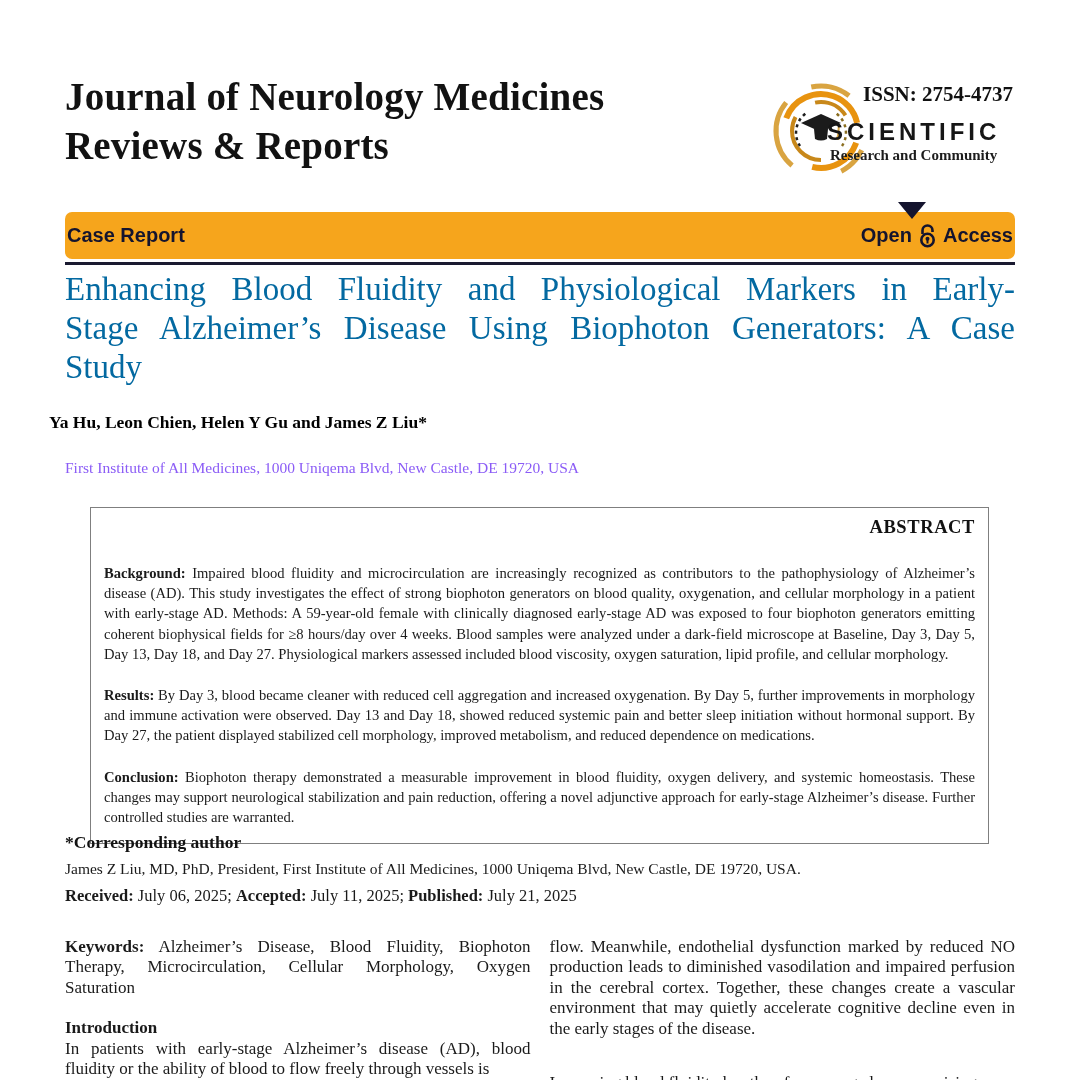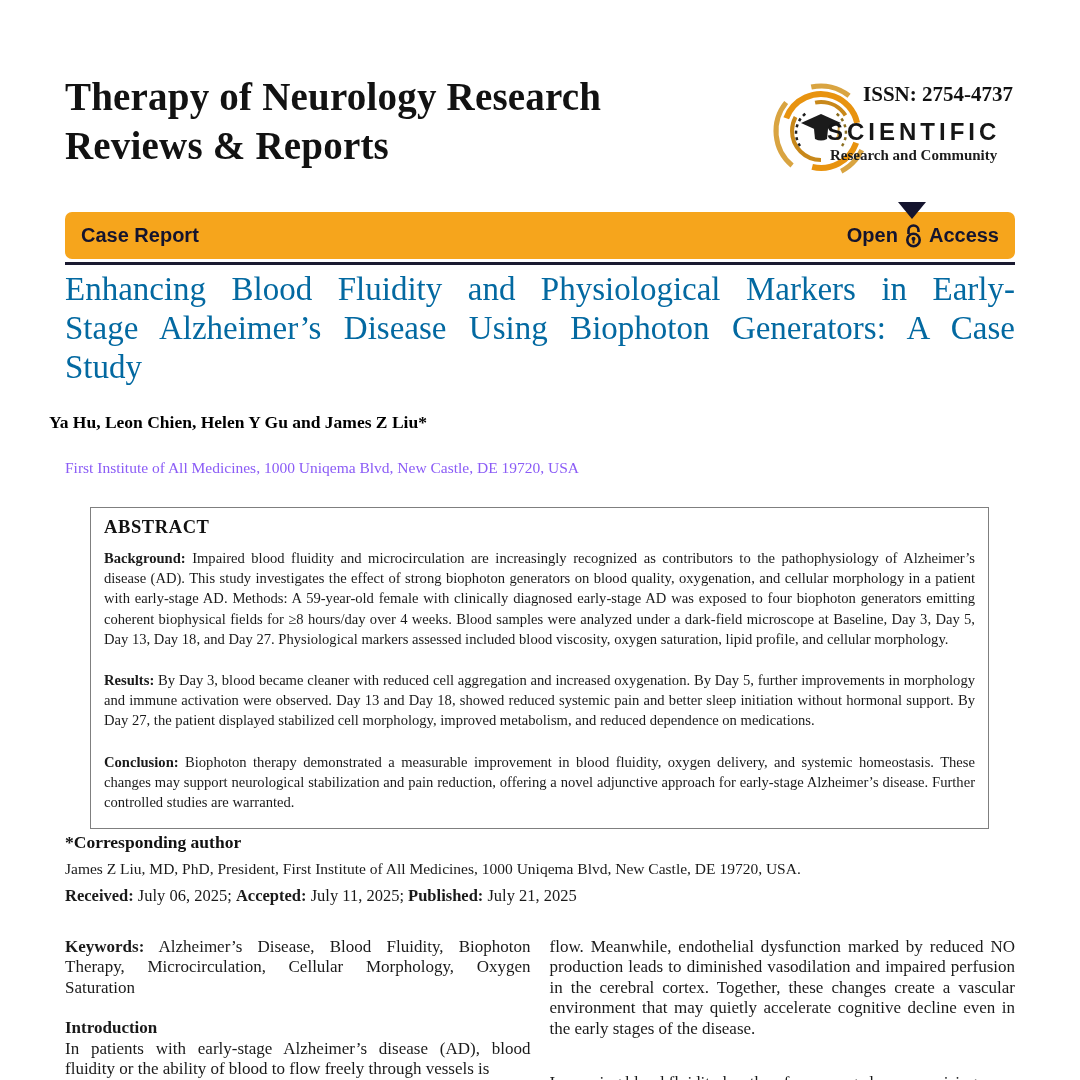--- a/index.html
+++ b/index.html
@@ -34,21 +34,21 @@
   }
   .logo-tagline {
     position: absolute; left: 60px; top: 67px;
     font-family: "Liberation Serif", serif;
     font-weight: bold; font-size: 15px; color: #1c1c1c; white-space: nowrap;
   }
   .banner {
     position: absolute; top: 212px; left: 65px; right: 65px; height: 47px;
     background: #f6a51c; border-radius: 7px;
     display: flex; align-items: center; justify-content: space-between;
-    padding: 0 16px; box-sizing: border-box;
+    padding: 0 2px; box-sizing: border-box;
     font-family: "Liberation Sans", sans-serif;
     font-weight: bold; font-size: 20px; color: #14142e;
   }
   .banner-right { display: flex; align-items: center; gap: 6px; }
   .down-triangle {
     position: absolute; top: 202px; left: 898px;
     width: 0; height: 0;
     border-left: 14px solid transparent;
     border-right: 14px solid transparent;
     border-top: 17px solid #14142e;
@@ -59,21 +59,21 @@
     font-size: 33px; line-height: 39px; color: #0369a1;
   }
   .article-title .just { text-align: justify; text-align-last: justify; }
   .authors { position: absolute; top: 412px; left: 49px; font-weight: bold; font-size: 17.5px; color: #000000; }
   .affiliation { position: absolute; top: 459px; left: 65px; font-size: 15.5px; color: #8b5cf6; }
   .abstract-box {
     position: absolute; top: 507px; left: 90px; width: 899px;
     border: 1px solid #7f7f7f; box-sizing: border-box;
     padding: 9px 13px 16px 13px; background: #fff;
   }
-  .abstract-heading { font-weight: bold; font-size: 18.5px; letter-spacing: 0.6px; margin-bottom: 10px; color: #121212; }
+  .abstract-heading { font-weight: bold; font-size: 18.5px; letter-spacing: 0.6px; margin-bottom: 25px; color: #121212; text-align: right; }
   .abstract-box p { margin: 0; font-size: 14.6px; line-height: 20.2px; text-align: justify; color: #1a1a1a; }
   .abstract-box p.gap { margin-top: 21px; }
   .lbl { font-weight: bold; }
   .corr { position: absolute; top: 832px; left: 65px; width: 950px; }
   .corr-heading { font-weight: bold; font-size: 17.5px; color: #121212; }
   .corr-line { font-size: 15.5px; margin-top: 7px; }
   .dates { position: absolute; top: 886px; left: 65px; width: 950px; font-size: 16.5px; }
   .cols {
     position: absolute; top: 937px; left: 65px; right: 65px;
     display: flex; gap: 19px;
@@ -85,21 +85,21 @@
   .intro-heading { font-weight: bold; margin-top: 20px; }
 </style>
 </head>
 <body>
 
 <div class="page">
 
   <div class="issn">ISSN: 2754-4737</div>
 
   <div class="masthead">
-    <div>Therapy of Neurology Research</div>
+    <div>Journal of Neurology Medicines</div>
     <div>Reviews &amp; Reports</div>
   </div>
 
   <div class="logo">
     <svg class="logo-emblem" width="102" height="102" viewBox="0 0 102 102">
       <g fill="none">
         <circle cx="51" cy="51" r="45" stroke="#d9a441" stroke-width="5" stroke-dasharray="70 30 40 60 30 83" transform="rotate(130 51 51)"></circle>
         <circle cx="51" cy="51" r="37" stroke="#e8930f" stroke-width="6" stroke-dasharray="95 20 55 63" transform="rotate(200 51 51)"></circle>
         <circle cx="51" cy="51" r="29" stroke="#c8881a" stroke-width="4" stroke-dasharray="60 25 35 62" transform="rotate(90 51 51)"></circle>
         <path d="M30 66 a24 24 0 0 1 8-34" stroke="#1f1f1f" stroke-width="2.5" stroke-dasharray="3 3.5"></path>

